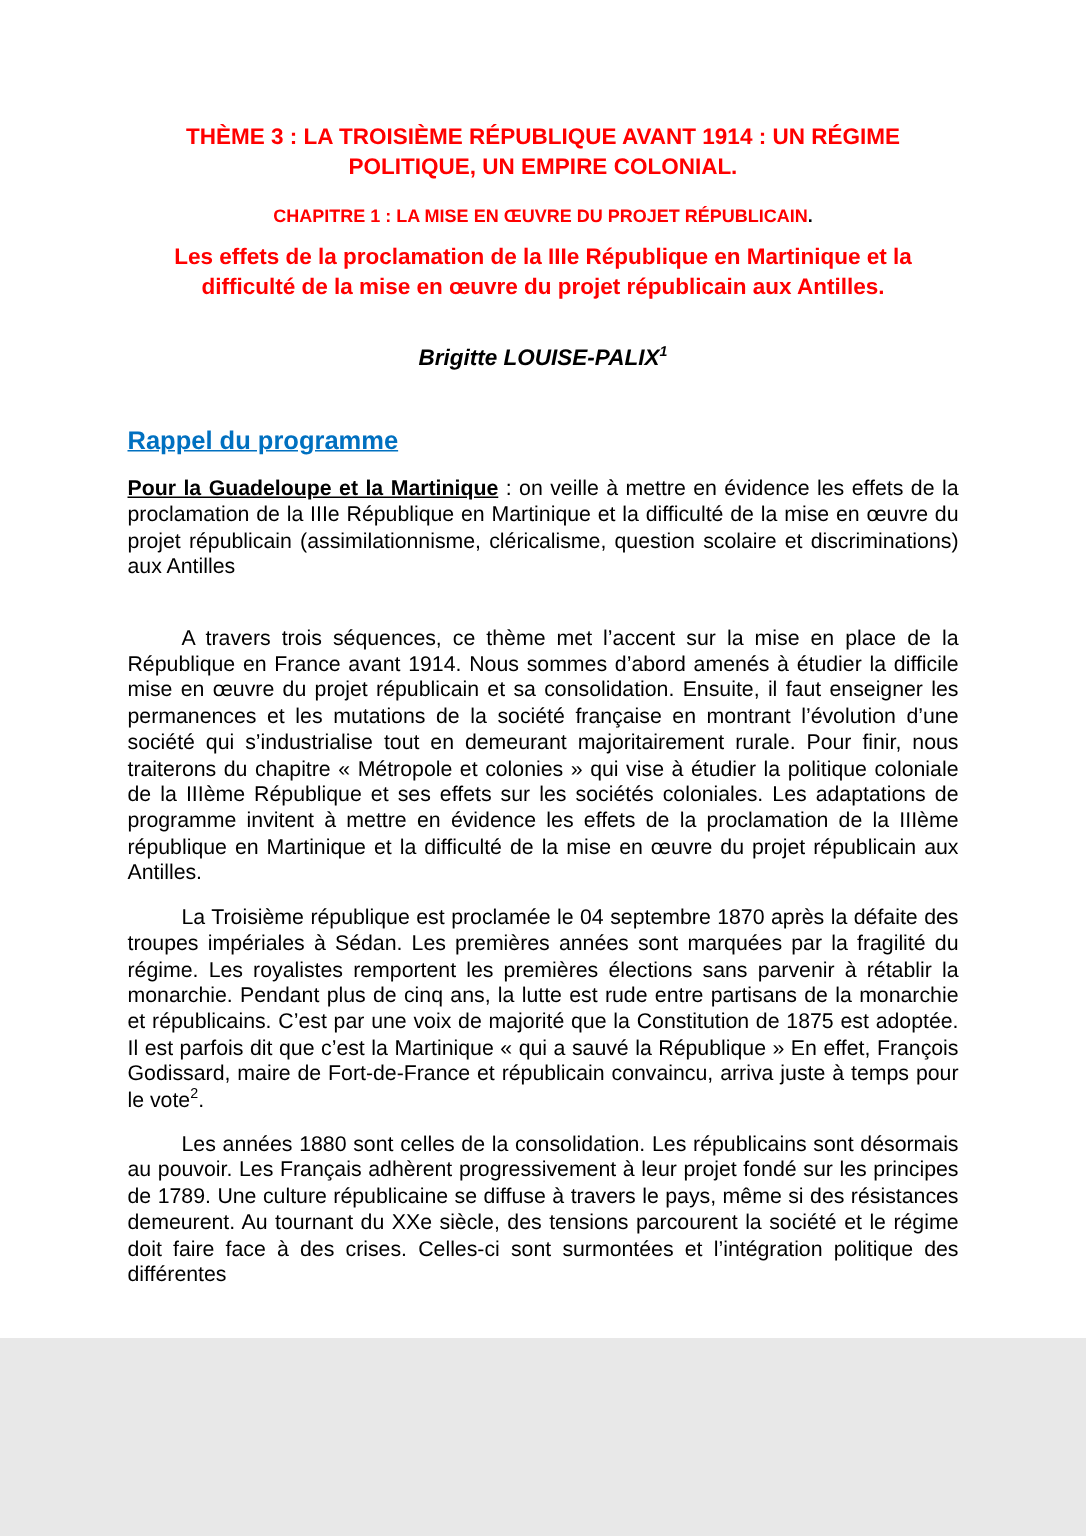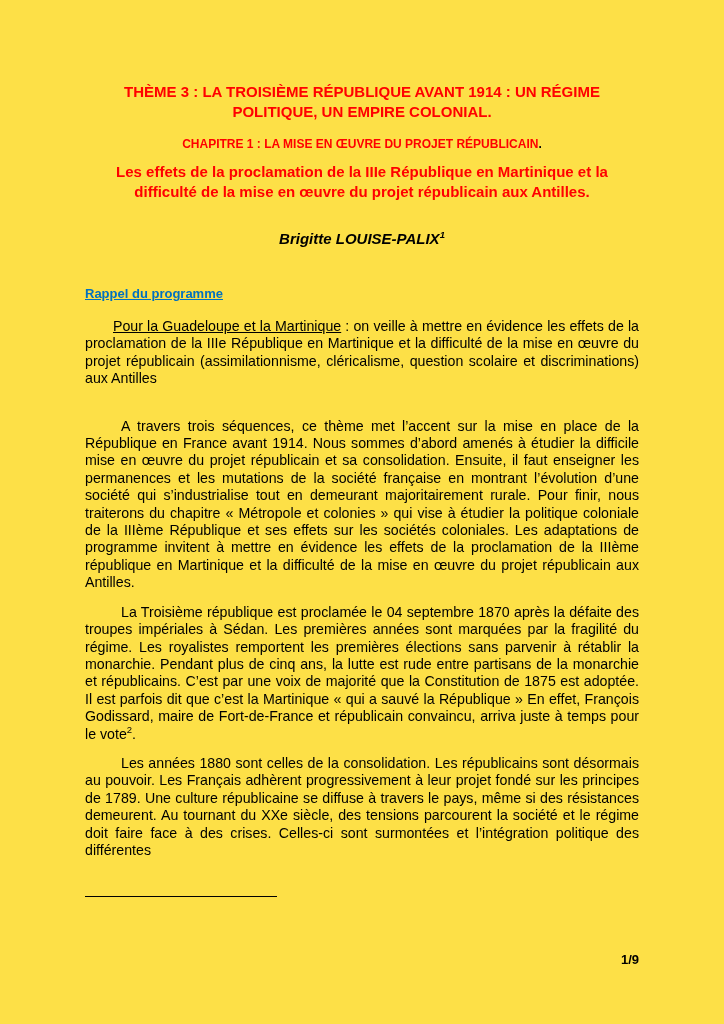--- a/index.html
+++ b/index.html
@@ -3,23 +3,23 @@
 <meta charset="utf-8">
 <style>
   html, body {
     margin: 0;
     padding: 0;
     background: #e8e8e8;
   }
   .page {
     position: relative;
     width: 724px;
-    height: 1024px;
+    height: 892px;
     margin: 0 auto;
-    background: #fde047;
+    background: #ffffff;
     font-family: "Liberation Sans", sans-serif;
     color: #000000;
     overflow: hidden;
   }
   .content {
     position: absolute;
     left: 85px;
     right: 85px;
     top: 82px;
   }
@@ -50,41 +50,40 @@
     font-weight: bold;
     font-size: 15px;
     line-height: 18px;
     margin: 0 0 36px 0;
     color: #000000;
     font-style: italic;
   }
   .blue-heading {
     color: #0070C0;
     font-weight: bold;
-    font-size: 13px;
+    font-size: 17px;
     line-height: 19px;
     text-decoration: underline;
     margin: 0 0 15px 0;
   }
   .blue-heading.second {
     margin-top: 32px;
     margin-bottom: 8px;
   }
   .body-par {
     font-size: 14.2px;
     line-height: 17.4px;
     text-align: justify;
     margin: 0 0 12px 0;
   }
   .body-par.first-block { margin-bottom: 30px; }
   .indent { text-indent: 36px; }
   .lead-bold {
-    font-weight: normal;
+    font-weight: bold;
     text-decoration: underline;
-    margin-left: 28px;
   }
   sup.note-ref {
     font-size: 9.5px;
     vertical-align: super;
     line-height: 0;
   }
   .footnote-area {
     position: absolute;
     left: 85px;
     right: 85px;

